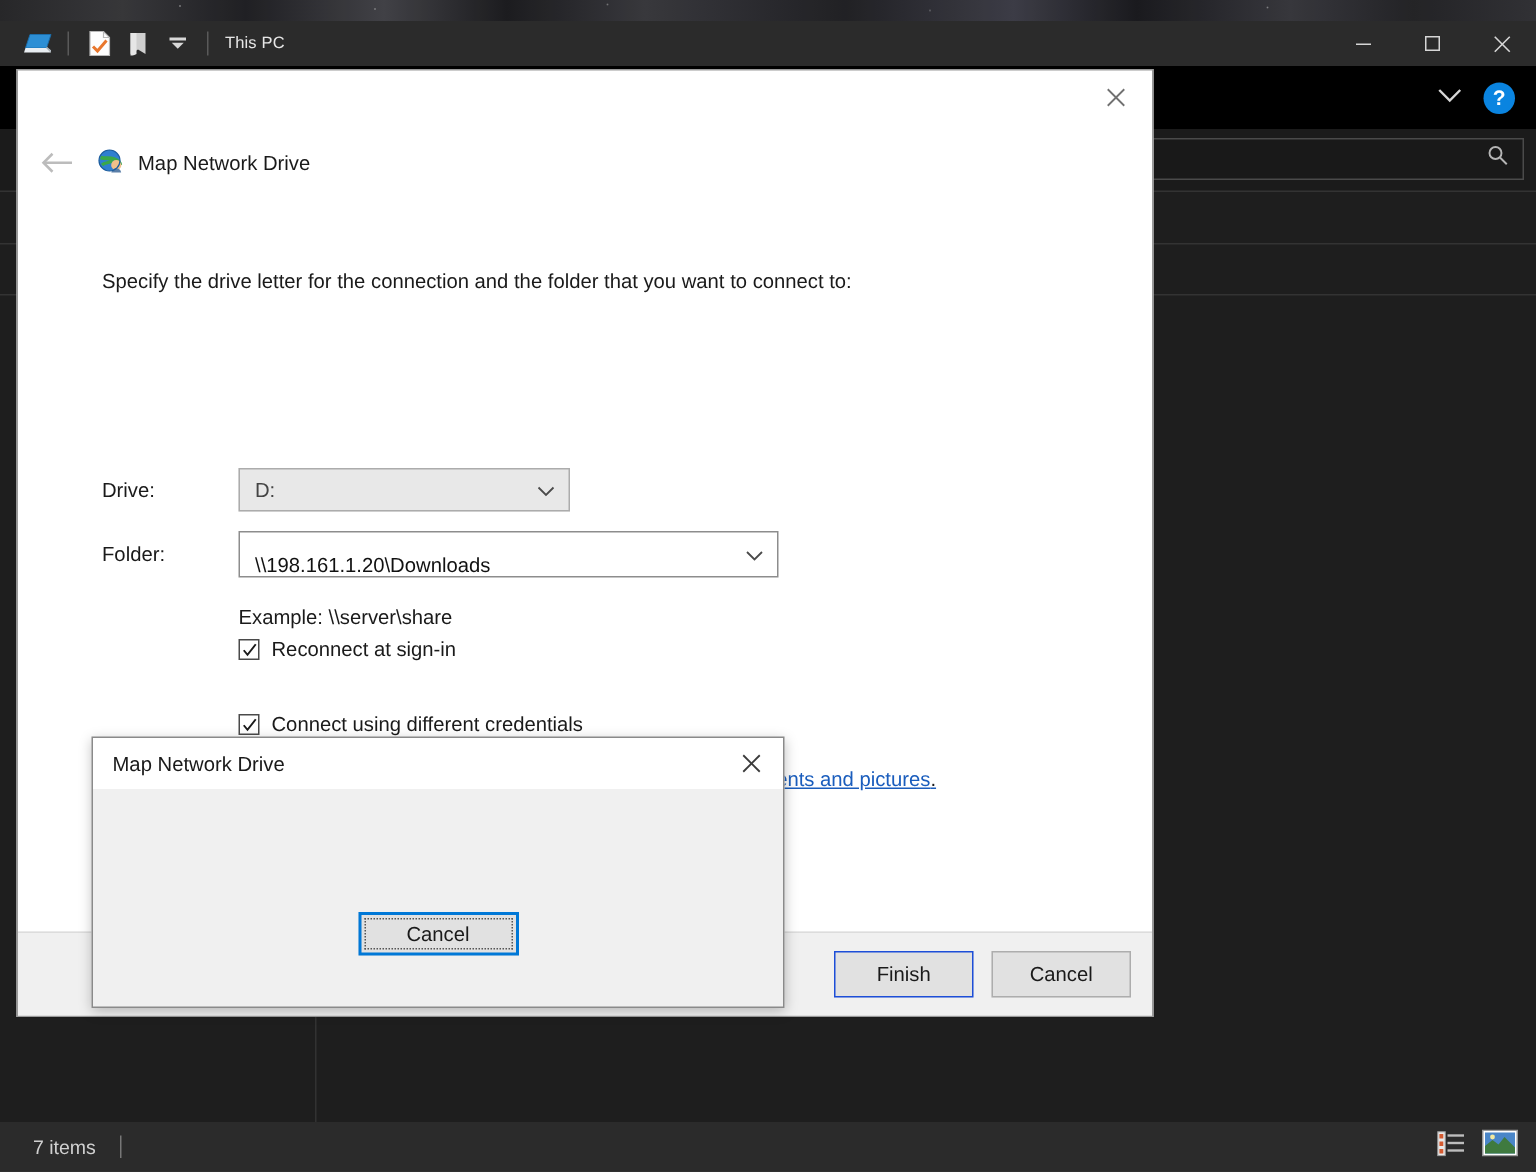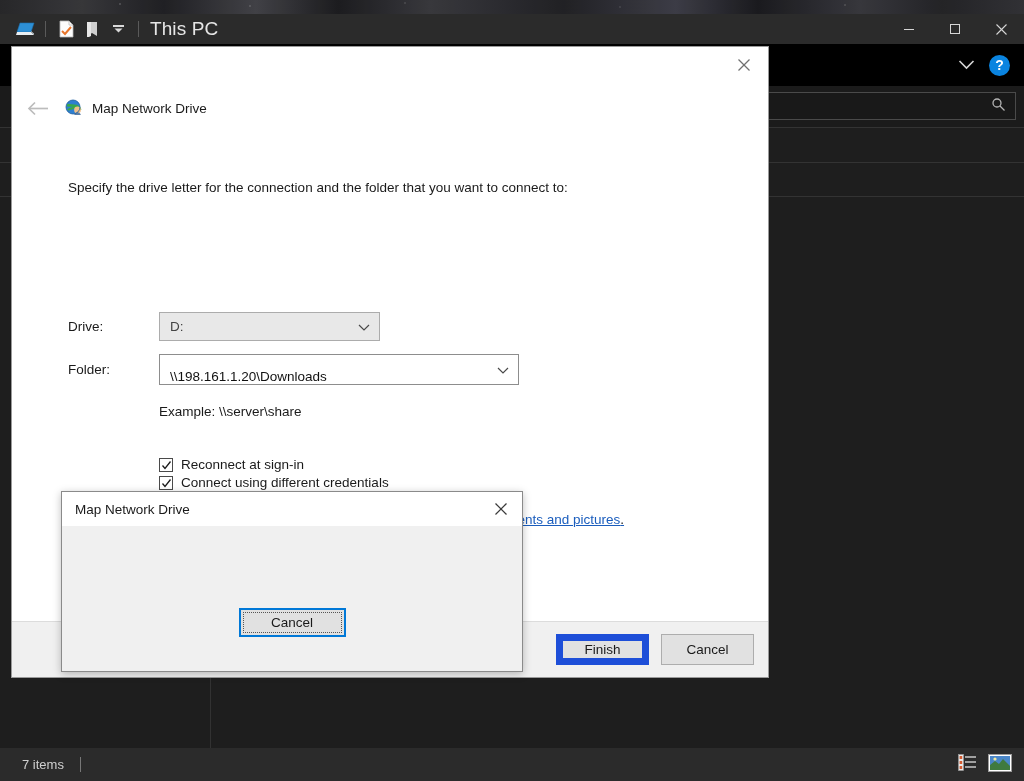--- a/index.html
+++ b/index.html
@@ -34,21 +34,21 @@
     background: #1b1b1b;
   }
   .titlebar {
     position: absolute; left: 0; top: 0; width: 1024px; height: 30px;
     background: #2b2b2b; display: flex; align-items: center;
   }
   .qat { display: flex; align-items: center; gap: 0; padding-left: 12px; }
   .qat-ico { width: 26px; height: 22px; display:flex; align-items:center; justify-content:center; }
   .vsep { width:1px; height:16px; background:#5a5a5a; margin:0 7px; }
   .title-text {
-    color: #e6e6e6; font-size: 19px; margin-left: 4px; letter-spacing: .1px;
+    color: #e6e6e6; font-size: 11px; margin-left: 4px; letter-spacing: .1px;
   }
   .win-controls { position:absolute; right:0; top:0; display:flex; height:30px; }
   .wc { width: 46px; height: 30px; display:flex; align-items:center; justify-content:center; }
   .wc svg { display:block; }
 
   
   .ribbon {
     position:absolute; left:0; top:30px; width:1024px; height:42px; background:#000;
     display:flex; align-items:center; justify-content:flex-end;
   }
@@ -111,21 +111,21 @@
     font-size:13.5px; color:#444; position:relative;
   }
   .combo.white { background:#fff; color:#111; border-color:#8d8d8d; }
   .combo .chev { position:absolute; right:9px; top:50%; transform:translateY(-50%); }
 
   .btn {
     border:1px solid #adadad; background:#e1e1e1; font-size:13.5px; color:#1a1a1a;
     display:flex; align-items:center; justify-content:center;
     font-family:"Liberation Sans", sans-serif;
   }
-  .btn.default { border:7px solid #1d4ed8; background:#e1e1e1; }
+  .btn.default { border:1px solid #1d4ed8; background:#e1e1e1; }
 
   .example-text { position:absolute; left:147px; top:357px; font-size:13.5px; color:#1a1a1a; }
 
   .cbrow { position:absolute; left:147px; display:flex; align-items:center; }
   .cbox {
     width:14px; height:14px; border:1px solid #4a4a4a; background:#fff;
     position:relative; flex:none;
   }
   .cbox svg { position:absolute; left:1px; top:1px; }
   .cblabel { margin-left:8px; font-size:13.5px; color:#1a1a1a; }
@@ -339,21 +339,21 @@
         <span class="chev">
           <svg width="12" height="8" viewBox="0 0 12 8">
               <polyline points="1,1.5 6,6.5 11,1.5" fill="none" stroke="#4a4a4a" stroke-width="1.2"></polyline>
             </svg>
         </span>
       </div>
     </div>
 
     <div class="example-text">Example: \\server\share</div>
 
-    <div class="cbrow" style="top:410px;">
+    <div class="cbrow" style="top:378px;">
       <span class="cbox">
         <svg width="11" height="11" viewBox="0 0 11 11">
             <polyline points="1.5,5.5 4,8.5 9.5,1.5" fill="none" stroke="#1a1a1a" stroke-width="1.3"></polyline>
           </svg>
       </span>
       <span class="cblabel">Reconnect at sign-in</span>
     </div>
 
     <div class="cbrow" style="top:428px;">
       <span class="cbox">

